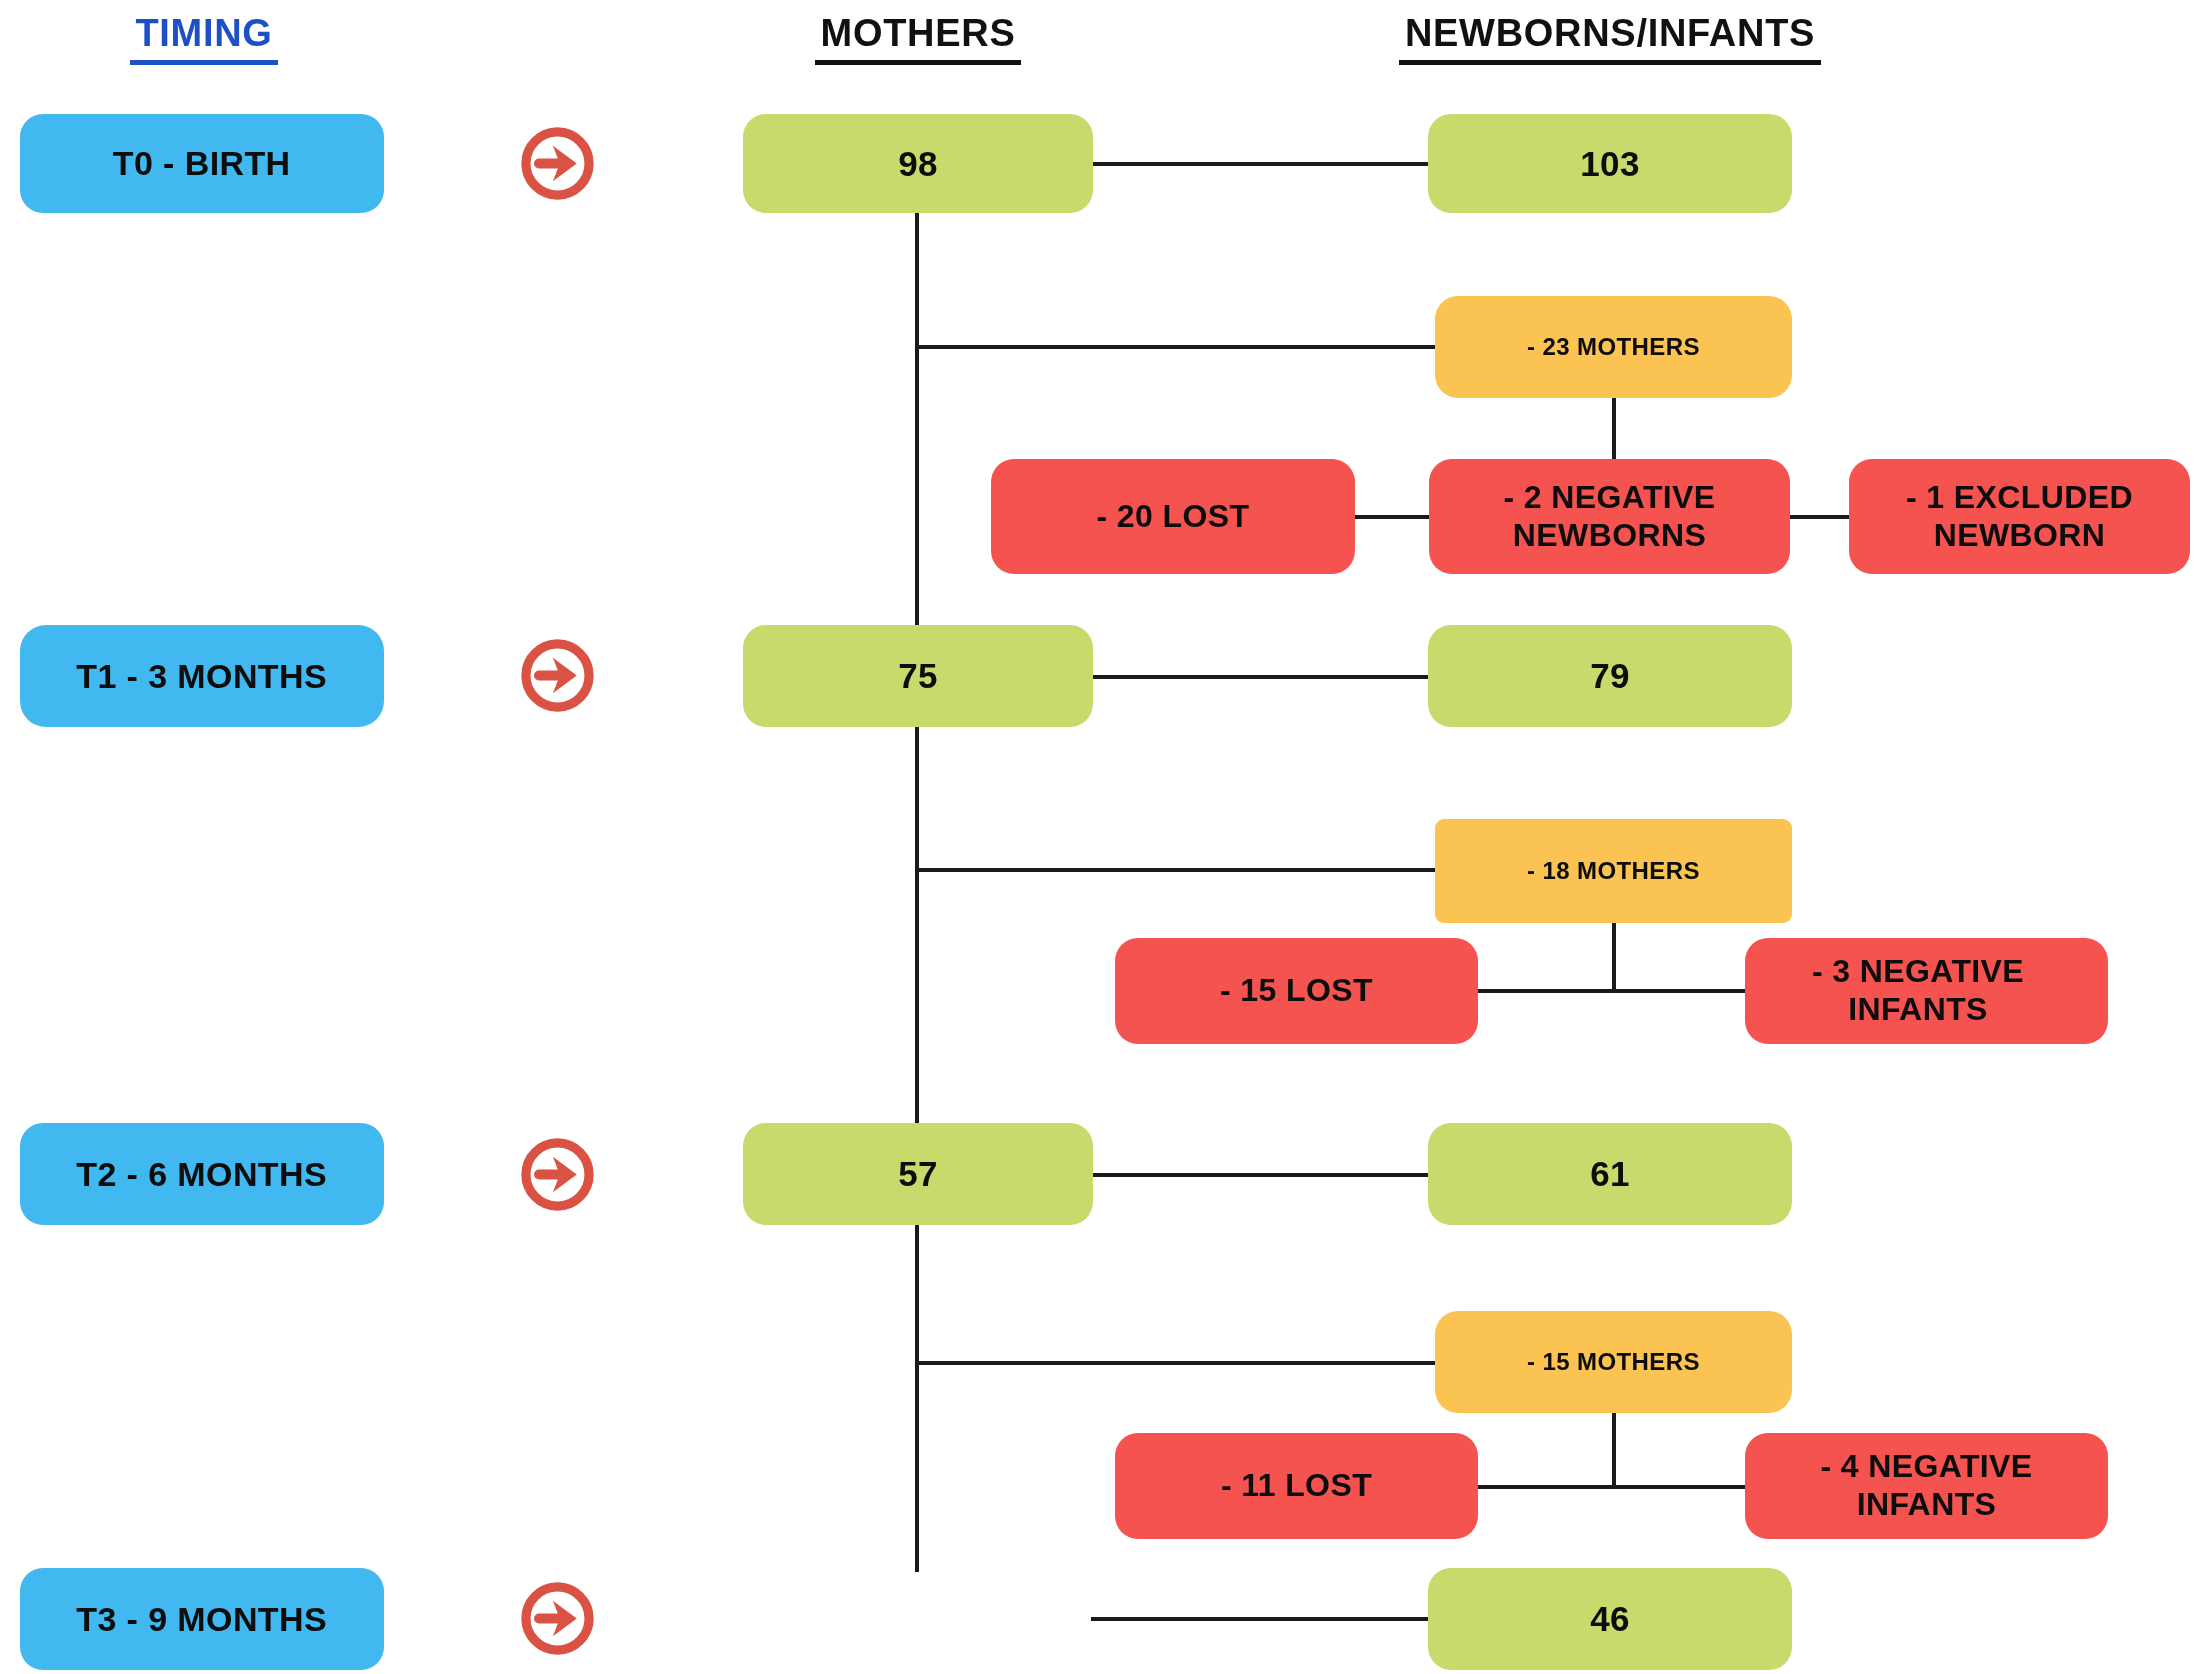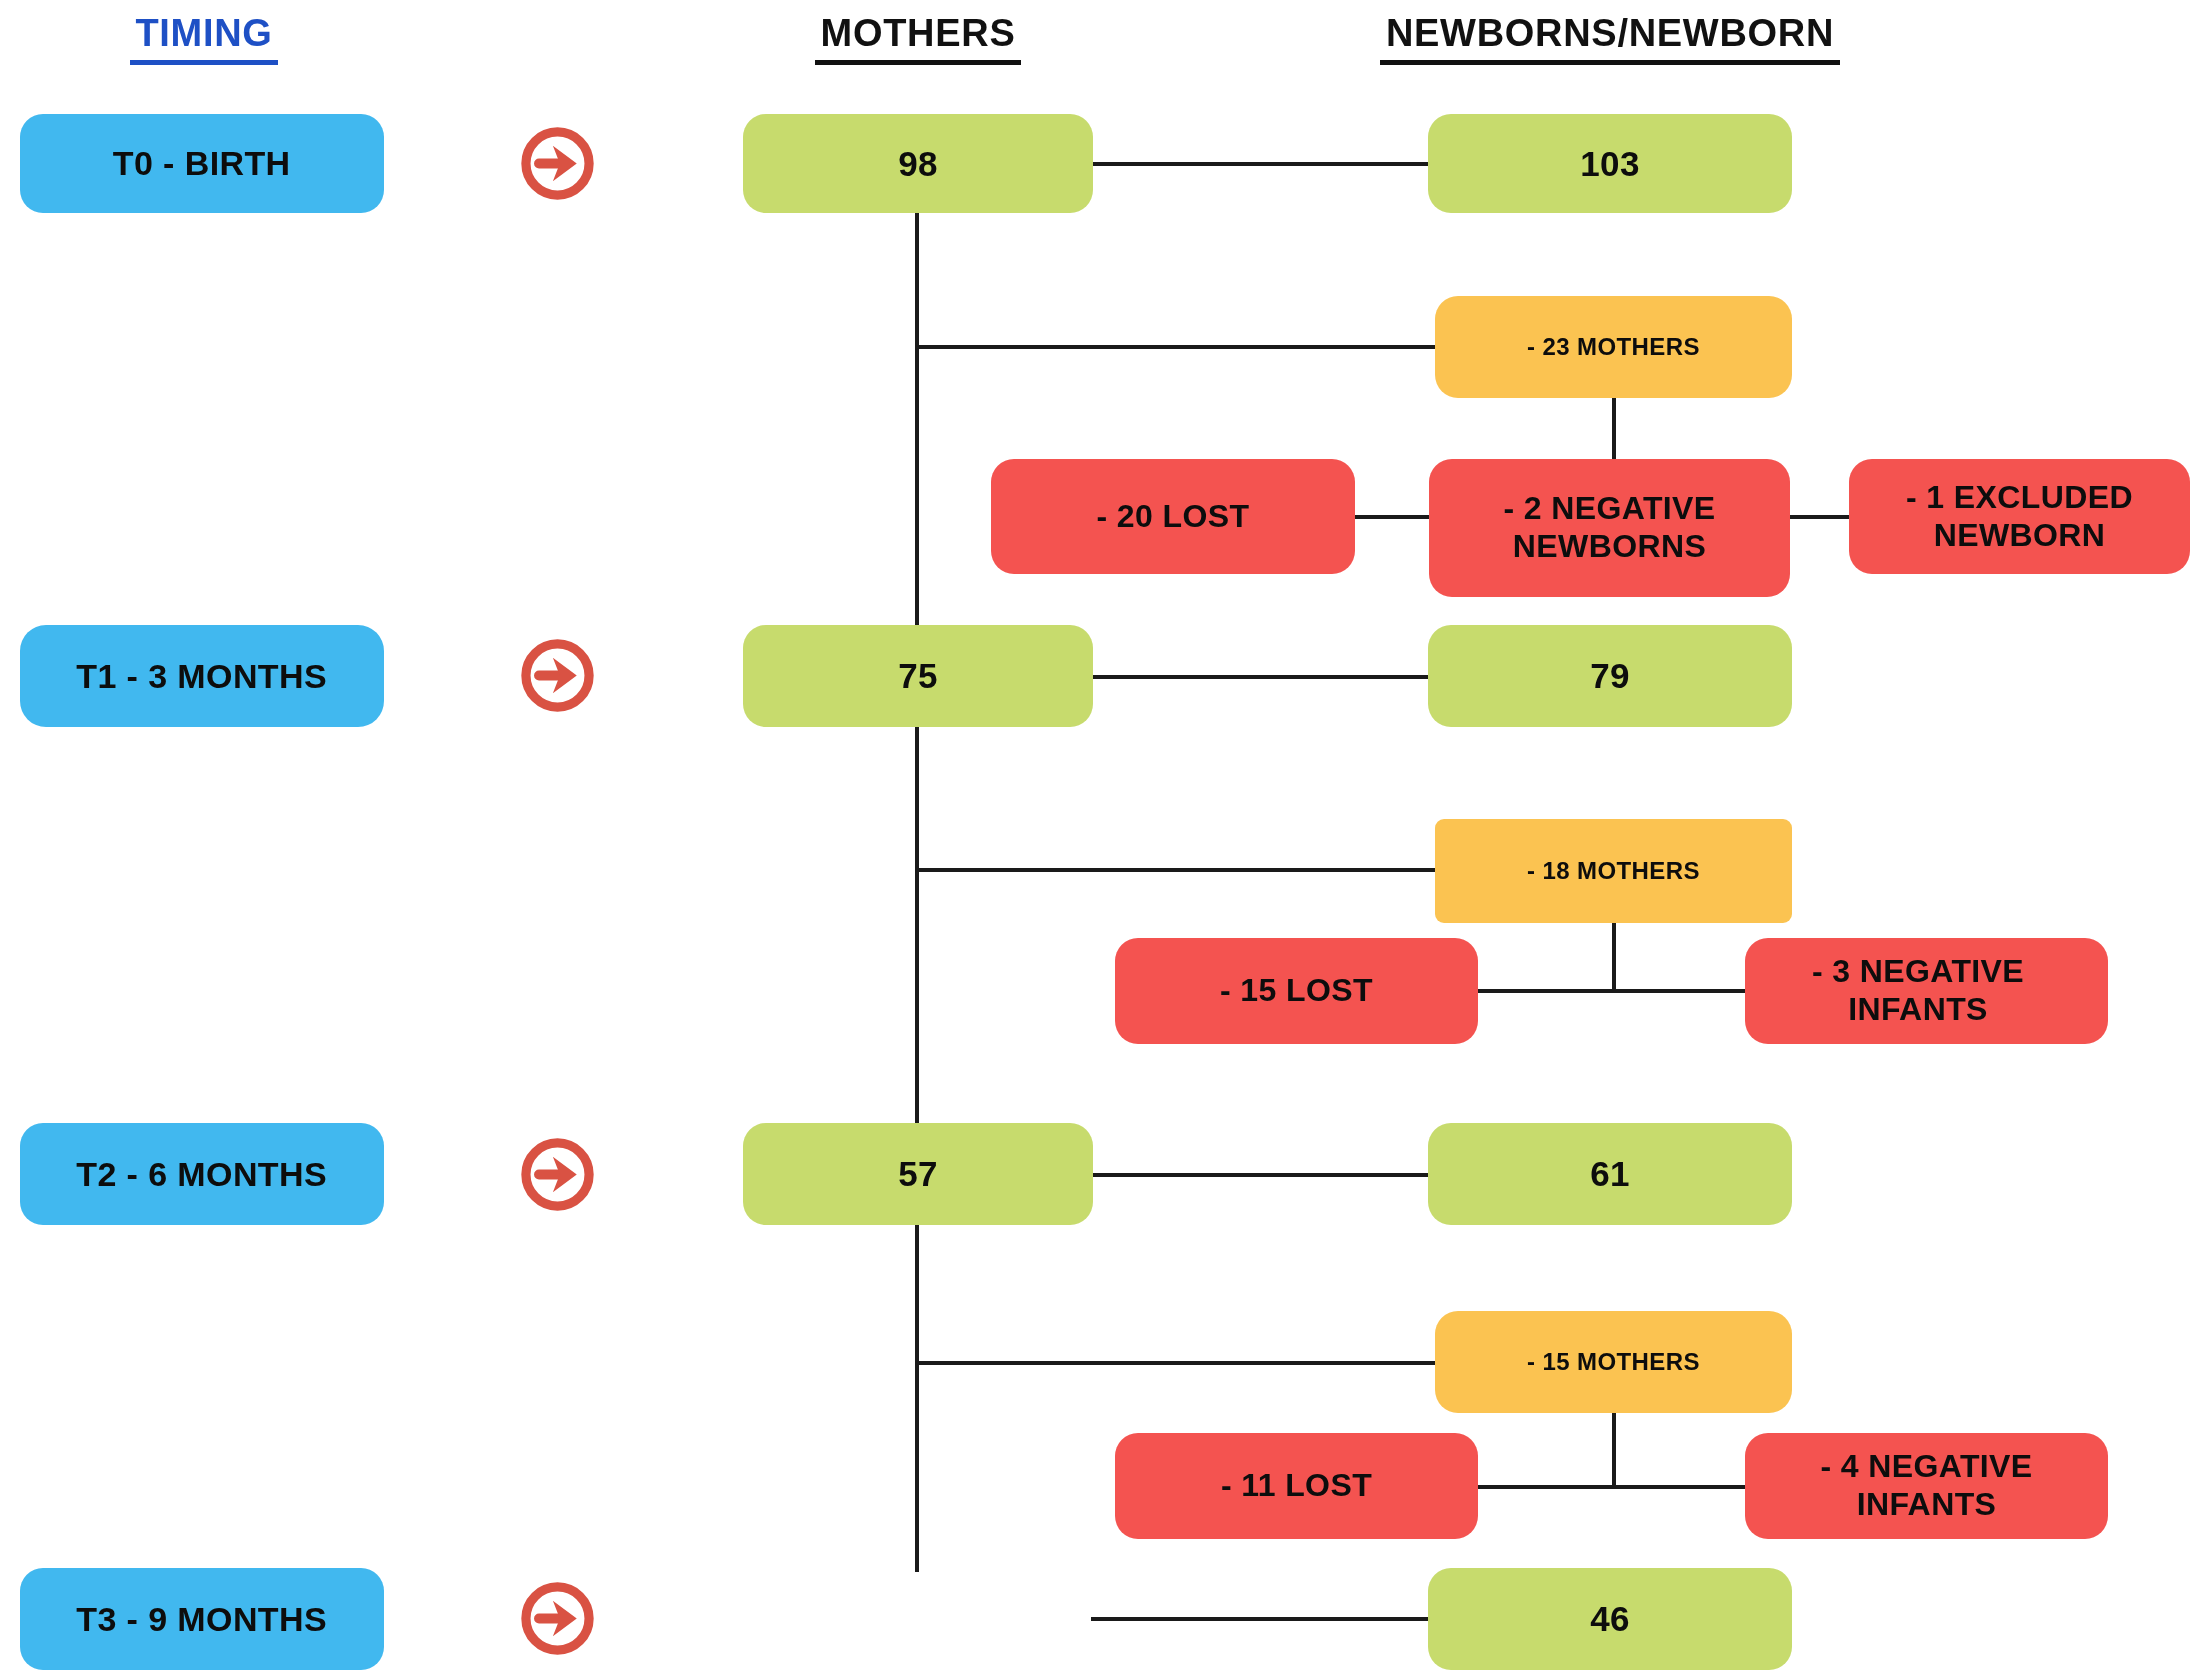--- a/index.html
+++ b/index.html
@@ -32,21 +32,21 @@
 
 <div id="canvas">
 
   <div class="hdr timing" style="left:22px;width:364px;">
     <span class="u">TIMING</span>
   </div>
   <div class="hdr" style="left:743px;width:350px;">
     <span class="u">MOTHERS</span>
   </div>
   <div class="hdr" style="left:1355px;width:510px;">
-    <span class="u">NEWBORNS/NEWBORN</span>
+    <span class="u">NEWBORNS/INFANTS</span>
   </div>
 
   <div class="vline" style="left:915px;top:211px;height:1361px;"></div>
   <div class="hline" style="top:345px;left:915px;width:522px;"></div>
   <div class="hline" style="top:868px;left:915px;width:522px;"></div>
   <div class="hline" style="top:1361px;left:915px;width:522px;"></div>
 
   <div class="hline" style="top:162px;left:1091px;width:338px;"></div>
   <div class="hline" style="top:675px;left:1091px;width:338px;"></div>
   <div class="hline" style="top:1173px;left:1091px;width:338px;"></div>
@@ -65,21 +65,21 @@
   <svg class="arrow" style="left:519px;top:125px;" viewBox="0 0 100 100">
     <circle cx="50" cy="50" r="41" fill="none" stroke="currentColor" stroke-width="12"></circle>
     <path d="M26 50h26" stroke="currentColor" stroke-width="13" stroke-linecap="round" fill="none"></path>
     <path d="M44 27 L75 50 L44 73 L53 50 Z" fill="currentColor"></path>
   </svg>
   <div class="box green" style="left:743px;top:114px;width:350px;height:99px;">98</div>
   <div class="box green" style="left:1428px;top:114px;width:364px;height:99px;">103</div>
 
   <div class="box orange" style="left:1435px;top:296px;width:357px;height:102px;">- 23 MOTHERS</div>
   <div class="box red" style="left:991px;top:459px;width:364px;height:115px;">- 20 LOST</div>
-  <div class="box red" style="left:1429px;top:459px;width:361px;height:138px;">- 2 NEGATIVE NEWBORNS</div>
+  <div class="box red" style="left:1429px;top:459px;width:361px;height:115px;">- 2 NEGATIVE NEWBORNS</div>
   <div class="box red" style="left:1849px;top:459px;width:341px;height:115px;">- 1 EXCLUDED NEWBORN</div>
 
   <div class="box blue" style="left:19.7px;top:625px;width:364px;height:102px;border-radius:26px;">T1 - 3 MONTHS</div>
   <svg class="arrow" style="left:519px;top:637px;" viewBox="0 0 100 100">
     <circle cx="50" cy="50" r="41" fill="none" stroke="currentColor" stroke-width="12"></circle>
     <path d="M26 50h26" stroke="currentColor" stroke-width="13" stroke-linecap="round" fill="none"></path>
     <path d="M44 27 L75 50 L44 73 L53 50 Z" fill="currentColor"></path>
   </svg>
   <div class="box green" style="left:743px;top:625px;width:350px;height:102px;">75</div>
   <div class="box green" style="left:1428px;top:625px;width:364px;height:102px;">79</div>

